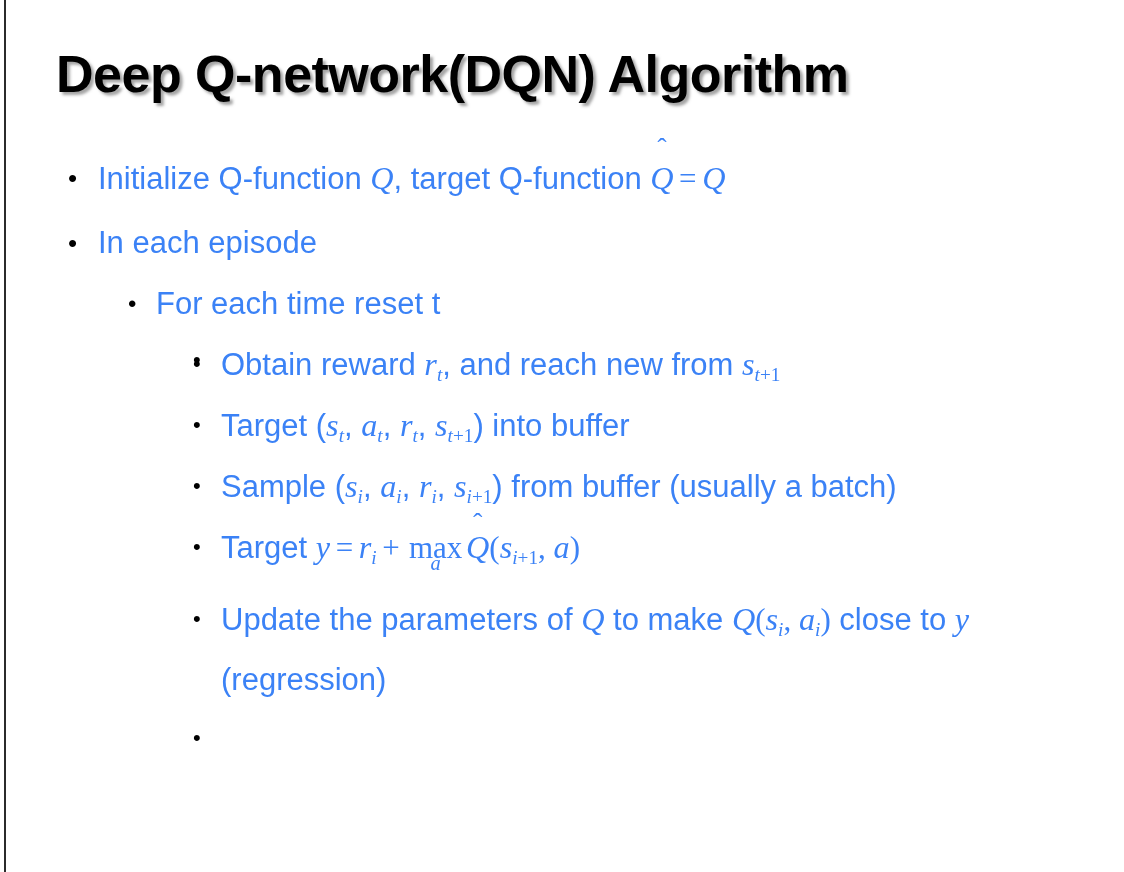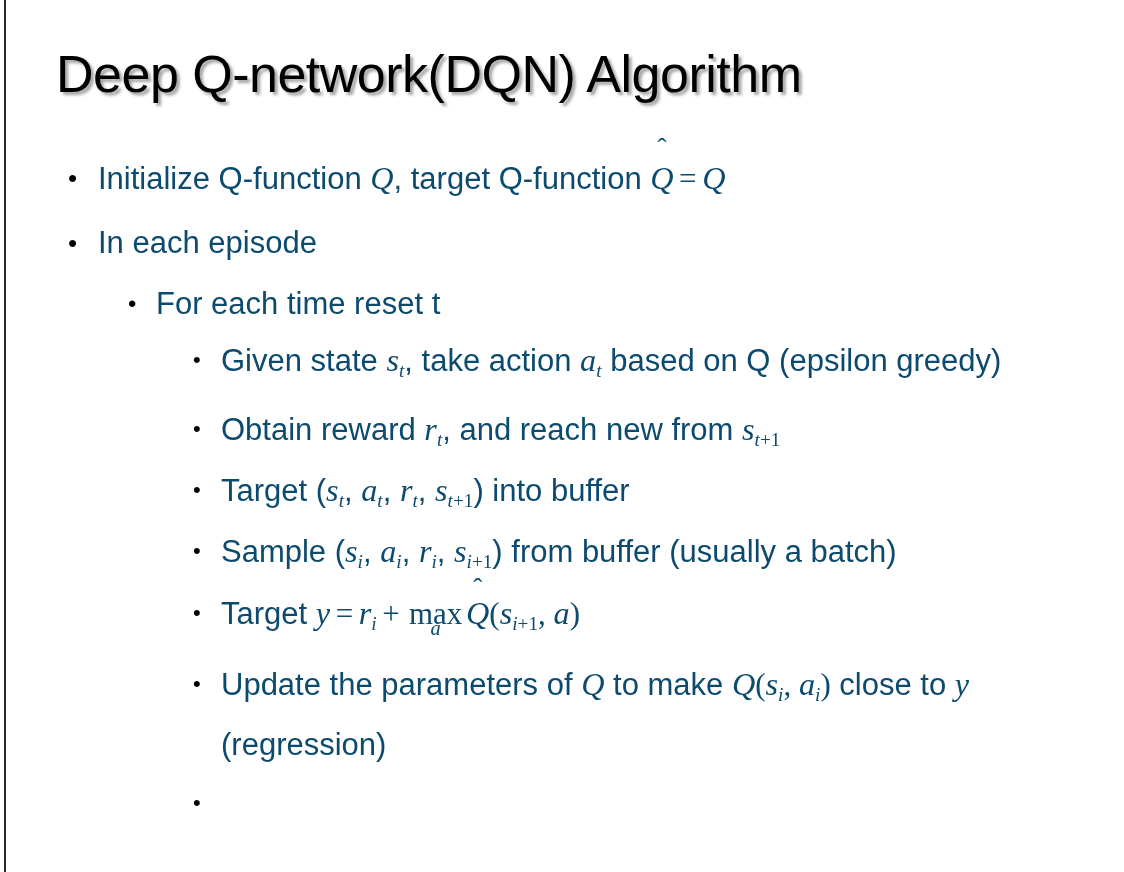--- a/index.html
+++ b/index.html
@@ -32,21 +32,21 @@
     height: 872px;
     background: #2b2b2b;
   }
 
   
   #slide-title {
     position: absolute;
     left: 56px;
     top: 46px;
     font-size: 52px;
-    font-weight: normal;
+    font-weight: bold;
     letter-spacing: -0.5px;
     line-height: 1.08;
     white-space: nowrap;
     color: #000000;
     text-shadow: 3px 3px 3px rgba(90, 90, 90, 0.55);
     text-align: right;
   }
 
   
   #bullet-body {
@@ -65,21 +65,21 @@
   .bullet-row .marker {
     position: absolute;
     top: 0;
     font-size: 30px;
     line-height: 1;
     color: #000000;
   }
 
   .bullet-row .btext {
     display: block;
-    color: #0c4a6e;
+    color: #3b82f6;
   }
 
   
   .lvl1 {
     padding-left: 98px;
     font-size: 31px;
     line-height: 60px;
     margin-bottom: 0;
   }
   .lvl1 .marker {
@@ -210,21 +210,20 @@
       <span class="btext">In each episode</span>
     </div>
 
     <div class="bullet-row lvl2 gap-b">
       <span class="marker">•</span>
       <span class="btext">For each time reset t</span>
     </div>
 
     <div class="bullet-row lvl3 gap-b">
       <span class="marker">•</span>
-      <span class="btext"><span>Given state </span><span class="mi">s</span><span class="sub">t</span><span>, take action </span><span class="mi">a</span><span class="sub">t</span><span> based on Q (epsilon greedy)</span></span>
     </div>
 
     <div class="bullet-row lvl3 gap-a">
       <span class="marker">•</span>
       <span class="btext"><span>Obtain reward </span><span class="mi">r</span><span class="sub">t</span><span>, and reach new from </span><span class="mi">s</span><span class="sub"><span>t</span><span class="up">+1</span></span></span>
     </div>
 
     <div class="bullet-row lvl3">
       <span class="marker">•</span>
       <span class="btext"><span>Target (</span><span class="mi">s</span><span class="sub">t</span><span>, </span><span class="mi">a</span><span class="sub">t</span><span>, </span><span class="mi">r</span><span class="sub">t</span><span>, </span><span class="mi">s</span><span class="sub"><span>t</span><span class="up">+1</span></span><span>) into buffer</span></span>

